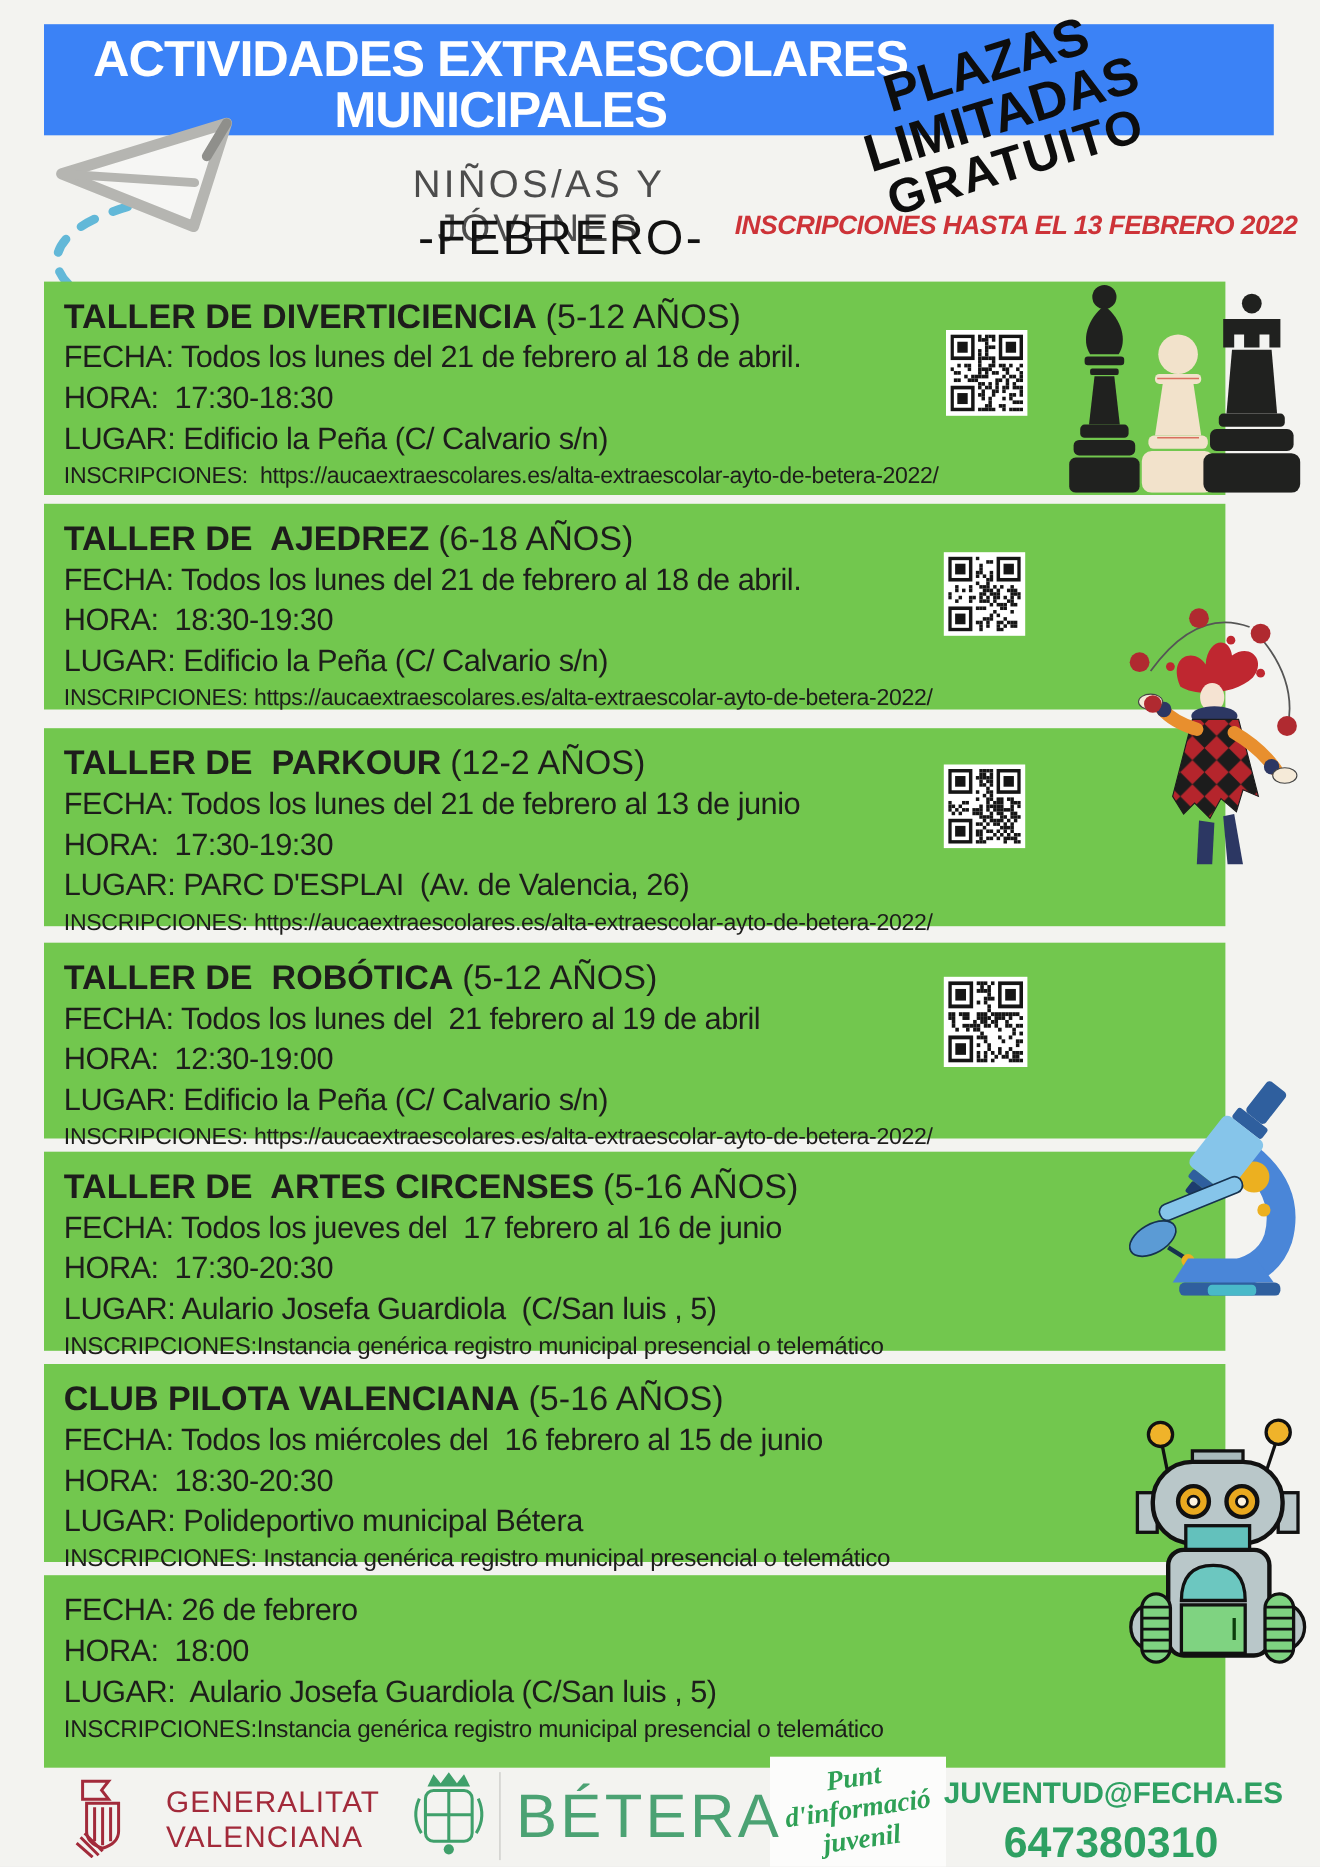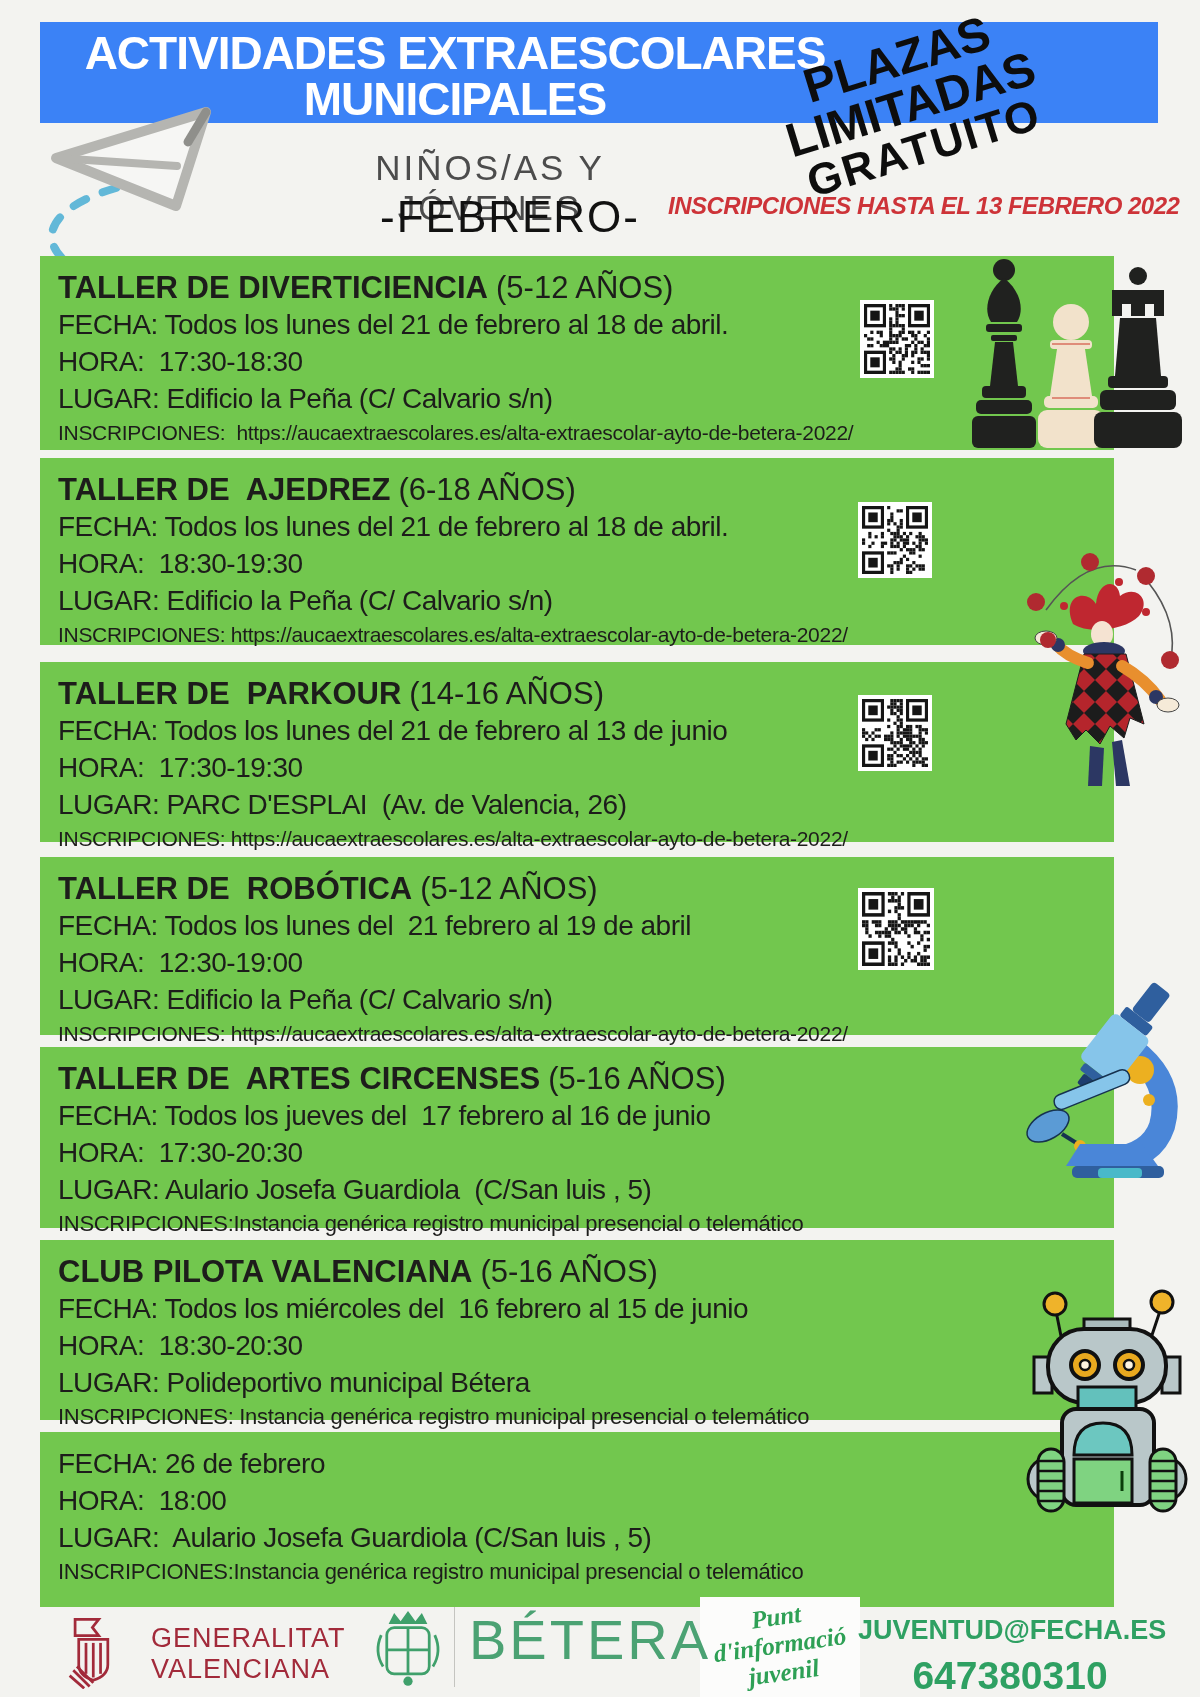--- a/index.html
+++ b/index.html
@@ -35,21 +35,21 @@
   .qr-box{position:absolute;background:#ffffff;padding:4px;box-sizing:border-box;}
   .qr-box svg{display:block;width:100%;height:100%;}
 
   
   .deco{position:absolute;}
 
   
   .footer{position:absolute;left:0;top:1607px;width:1200px;height:90px;}
   .gen-logo{position:absolute;left:66px;top:8px;display:flex;align-items:center;}
   .gen-text{color:#a22a3a;font-size:27px;line-height:1.15;letter-spacing:1px;margin-left:25px;}
-  .betera-logo{position:absolute;left:372px;top:0px;display:flex;}
+  .betera-logo{position:absolute;left:372px;top:0px;display:flex;align-items:center;}
   .betera-divider{width:1px;height:80px;background:#c4c4c0;margin:0 14px 0 10px;}
   .betera-text{color:#4ba273;font-size:56px;font-weight:400;letter-spacing:3px;}
   .punt-card{position:absolute;left:700px;top:-10px;width:160px;height:100px;background:#fcfcfb;}
   .punt{position:absolute;left:0;top:6px;width:160px;text-align:center;color:#2ea055;
     font-family:"Liberation Serif",serif;font-style:italic;font-weight:700;font-size:25px;
     line-height:1.12;transform:rotate(-8deg);}
   .contact{position:absolute;left:858px;top:8px;width:304px;text-align:center;color:#2ea062;font-weight:700;}
   .contact .email{font-size:27px;letter-spacing:0px;}
   .contact .phone{font-size:39px;margin-top:8px;}
 </style>
@@ -93,21 +93,21 @@
 
   <div class="block" style="top:458px;height:187px;">
     <div class="title-row"><span class="t">TALLER DE  AJEDREZ</span><span class="a">(6-18 AÑOS)</span></div>
     <div class="line">FECHA: Todos los lunes del 21 de febrero al 18 de abril.</div>
     <div class="line">HORA:  18:30-19:30</div>
     <div class="line">LUGAR: Edificio la Peña (C/ Calvario s/n)</div>
     <div class="inscr">INSCRIPCIONES: https://aucaextraescolares.es/alta-extraescolar-ayto-de-betera-2022/</div>
   </div>
 
   <div class="block" style="top:662px;height:180px;">
-    <div class="title-row"><span class="t">TALLER DE  PARKOUR</span><span class="a">(14-16 AÑOS)</span></div>
+    <div class="title-row"><span class="t">TALLER DE  PARKOUR</span><span class="a">(12-2 AÑOS)</span></div>
     <div class="line">FECHA: Todos los lunes del 21 de febrero al 13 de junio</div>
     <div class="line">HORA:  17:30-19:30</div>
     <div class="line">LUGAR: PARC D'ESPLAI  (Av. de Valencia, 26)</div>
     <div class="inscr">INSCRIPCIONES: https://aucaextraescolares.es/alta-extraescolar-ayto-de-betera-2022/</div>
   </div>
 
   <div class="block" style="top:857px;height:178px;">
     <div class="title-row"><span class="t">TALLER DE  ROBÓTICA</span><span class="a">(5-12 AÑOS)</span></div>
     <div class="line">FECHA: Todos los lunes del  21 febrero al 19 de abril</div>
     <div class="line">HORA:  12:30-19:00</div>

